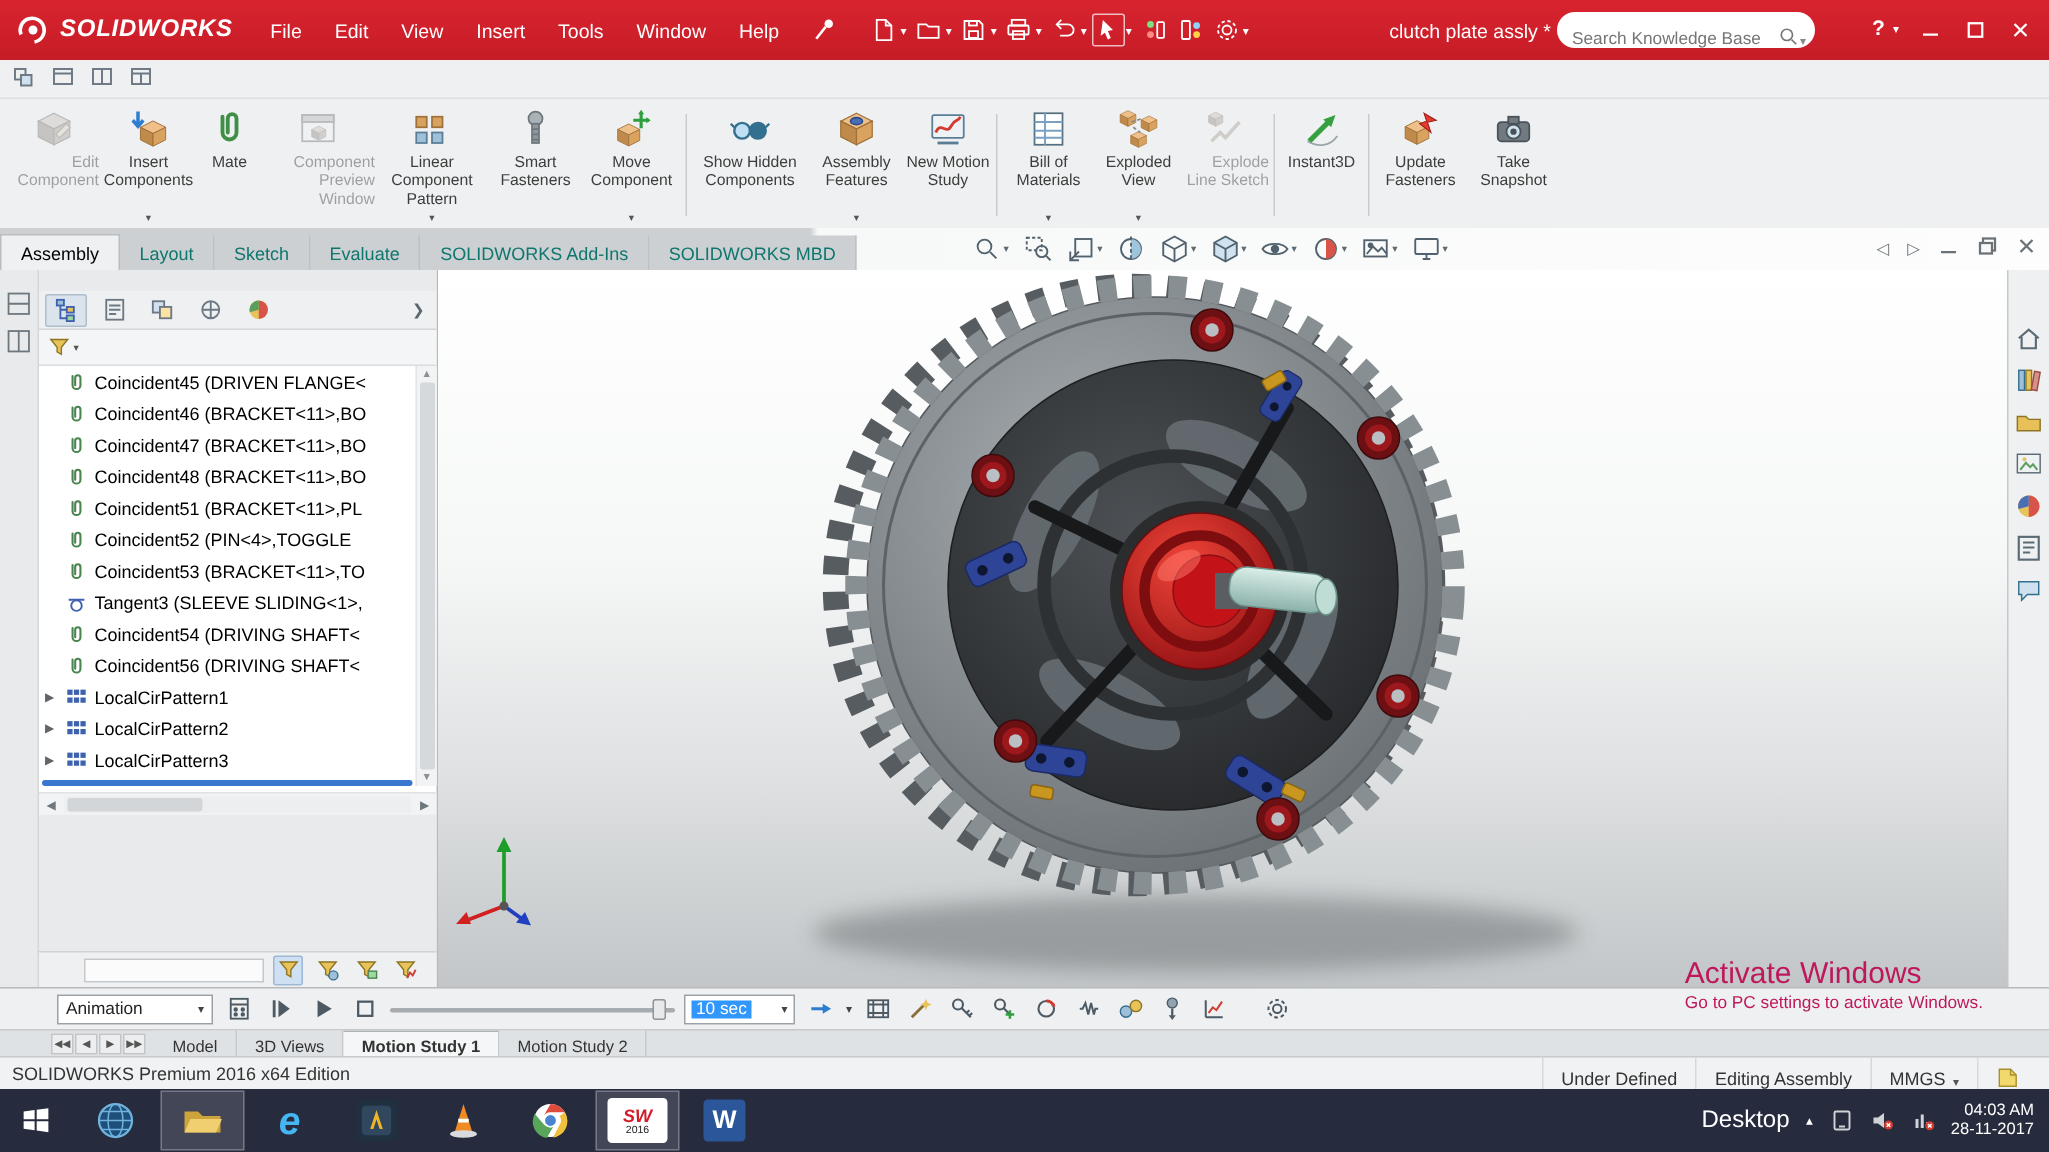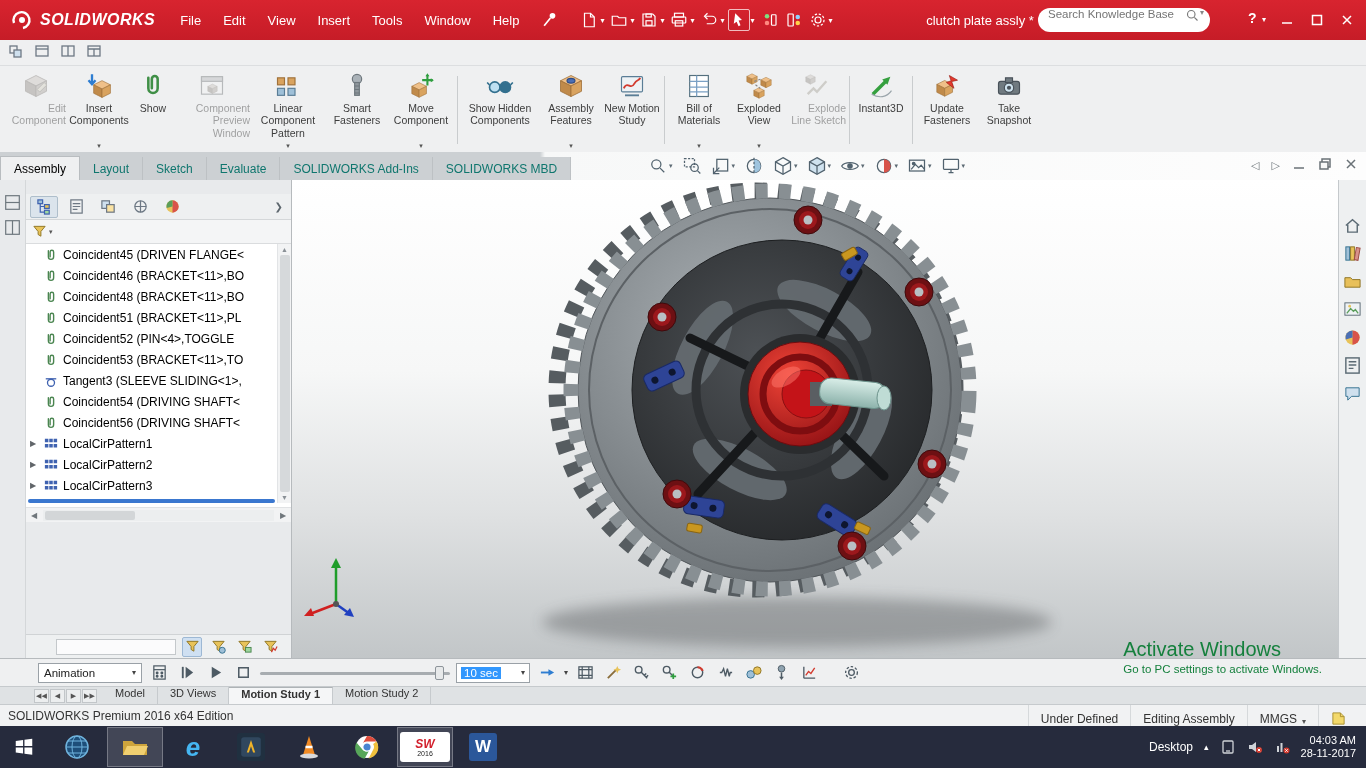--- a/index.html
+++ b/index.html
@@ -13,21 +13,21 @@
 .logo-swoosh{width:24px;height:24px;}
 .logo-text{font-size:16px;font-weight:bold;letter-spacing:.5px;font-style:italic;}
 .menubar{display:flex;align-items:center;height:100%;}
 .menu-item{padding:0 11px;font-size:13px;height:100%;display:flex;align-items:center;cursor:default;}
 .pin{width:20px;height:20px;margin:0 10px;}
 .qat{display:flex;align-items:center;gap:2px;margin-left:8px;}
 .ti{width:22px;height:22px;display:flex;align-items:center;justify-content:center;}
 .ti svg{width:18px;height:18px;stroke:#fff;fill:none;stroke-width:1.6;}
 .ddw{font-size:8px;color:#fff;margin:0 2px 0 -2px;}
 .doc-title{position:absolute;left:880px;width:200px;text-align:center;font-size:13px;color:#fff;}
-.searchbox{position:absolute;left:1038px;top:8px;width:172px;height:24px;background:#fff;border-radius:12px;display:flex;align-items:flex-start;padding:0 6px 0 10px;}
+.searchbox{position:absolute;left:1038px;top:8px;width:172px;height:24px;background:#fff;border-radius:12px;display:flex;align-items:flex-end;padding:0 6px 0 10px;}
 .searchbox input{border:none;outline:none;flex:1;font-size:11.5px;color:#444;font-family:"Liberation Sans",sans-serif;background:transparent;width:110px;}
 .searchbox svg{width:15px;height:15px;stroke:#777;fill:none;stroke-width:1.8;}
 .sb-dd{font-size:8px;color:#888;}
 .help-q{position:absolute;left:1248px;top:10px;font-size:14px;color:#fff;font-weight:bold;}
 .help-dd{position:absolute;left:1262px;top:15px;font-size:8px;color:#fff;}
 .winbtns{position:absolute;right:4px;top:0;height:40px;display:flex;align-items:center;}
 .winbtn{width:30px;height:28px;display:flex;align-items:center;justify-content:center;color:#fff;font-size:13px;}
 .winbtn svg{width:12px;height:12px;stroke:#fff;fill:none;stroke-width:1.5;}
 
 
@@ -89,63 +89,63 @@
 .mm-filters .fbtn.on{background:#cfe0f2;border:1px solid #9db8d4;}
 .mm-filters svg{width:15px;height:15px;}
 
 #graphics{flex:1;position:relative;background:linear-gradient(180deg,#ffffff 0%,#f6f7f7 40%,#dfe1e2 70%,#c2c6c8 100%);overflow:hidden;}
 #modelsvg{position:absolute;inset:0;width:100%;height:100%;}
 #triad{position:absolute;left:10px;top:372px;width:64px;height:70px;}
 #taskpane{width:28px;background:#eef0f1;border-left:1px solid #c5c9cc;padding-top:36px;display:flex;flex-direction:column;align-items:center;gap:9px;}
 #taskpane svg{width:19px;height:19px;}
 
 
-#watermark{position:absolute;right:44px;top:638px;z-index:60;pointer-events:none;color:#15803d;text-align:left;}
+#watermark{position:absolute;right:44px;top:638px;z-index:60;pointer-events:none;color:#be185d;text-align:left;}
 #watermark .wm1{font-size:20px;}
 #watermark .wm2{font-size:11.5px;margin-top:2px;}
 
 
 #motionbar{height:28px;background:#eff0f1;border-top:1px solid #b6babd;display:flex;align-items:center;gap:6px;padding-left:38px;}
 .mmselect{width:104px;height:20px;background:#fff;border:1px solid #9aa1a7;display:flex;align-items:center;justify-content:space-between;padding:0 5px;font-size:11.5px;color:#222;}
 .mmselect .ddk,.mmdur .ddk{font-size:8px;color:#444;}
 .mi{width:22px;height:22px;display:flex;align-items:center;justify-content:center;}
 .mi svg{width:17px;height:17px;}
 .mslider{width:190px;height:20px;position:relative;}
 .mgroove{position:absolute;left:0;right:0;top:9px;height:3px;background:#a7acb0;border-radius:2px;}
 .mthumb{position:absolute;right:6px;top:3px;width:9px;height:14px;background:#e7e9ea;border:1px solid #8d949a;border-radius:2px;}
 .mmdur{width:74px;height:20px;background:#fff;border:1px solid #9aa1a7;display:flex;align-items:center;justify-content:space-between;padding:0 4px;font-size:11.5px;}
 .mmdur .sel{background:#3297fd;color:#fff;padding:0 3px;}
 #motiontabs{height:18px;background:#dfe2e4;border-top:1px solid #c6cacd;display:flex;align-items:stretch;padding-left:34px;font-size:11px;color:#333;}
 .mnav{display:flex;align-items:center;gap:1px;margin-right:6px;}
 .mnav span{width:15px;height:14px;background:#eceeef;border:1px solid #c2c6c9;font-size:7px;color:#555;display:flex;align-items:center;justify-content:center;}
-.mtab{display:flex;align-items:flex-start;padding:0 12px;border-right:1px solid #c6cacd;background:#dfe2e4;}
+.mtab{display:flex;align-items:flex-end;padding:0 12px;border-right:1px solid #c6cacd;background:#dfe2e4;}
 .mtab.active{background:#f5f6f7;font-weight:bold;border-top:1px solid #aeb3b6;}
 
 
 #statusbar{height:22px;background:#f1f2f3;border-top:1px solid #c6cacd;display:flex;align-items:center;font-size:12px;color:#333;padding:0 8px;}
 .sb-right{margin-left:auto;display:flex;align-items:center;height:100%;}
 .sb-cell{padding:0 12px;border-left:1px solid #d6d9db;height:100%;display:flex;align-items:flex-end;gap:5px;}
 .sb-dd2{font-size:8px;color:#555;}
 .sb-note svg{width:15px;height:15px;}
 
 
 #taskbar{height:42px;background:#262b3d;display:flex;align-items:center;color:#fff;}
 .startbtn{width:48px;height:42px;display:flex;align-items:center;justify-content:center;}
 .startbtn svg{width:22px;height:22px;}
 .tbslot{width:56px;height:40px;margin:1px 1px;display:flex;align-items:center;justify-content:center;border:1px solid transparent;}
 .tbslot.hl{background:rgba(255,255,255,.13);border:1px solid rgba(255,255,255,.28);}
 .tbslot svg{width:28px;height:28px;}
 .ie-e{font-size:26px;font-style:italic;color:#45b6f2;font-weight:bold;line-height:1;}
-.swicon{width:50px;height:30px;background:#fff;border-radius:3px;display:flex;flex-direction:column;align-items:center;justify-content:center;line-height:1;}
+.swicon{width:40px;height:30px;background:#fff;border-radius:3px;display:flex;flex-direction:column;align-items:center;justify-content:center;line-height:1;}
 .swtxt{color:#d21e2b;font-weight:bold;font-size:12px;font-style:italic;}
 .swyr{color:#222;font-size:7px;}
 .wordicon{width:28px;height:28px;background:#2b579a;border-radius:3px;color:#fff;font-size:17px;font-weight:bold;display:flex;align-items:center;justify-content:center;}
 .appdark{width:28px;height:28px;background:#203040;border-radius:3px;display:flex;align-items:center;justify-content:center;}
 .tray{margin-left:auto;display:flex;align-items:center;gap:11px;padding-right:10px;}
-.tray .dtext{font-size:12px;}
+.tray .dtext{font-size:16px;}
 .tray .caret{font-size:9px;}
 .tray svg{width:16px;height:16px;}
 .clock{text-align:right;font-size:11px;line-height:13px;}
 </style>
 </head>
 <body>
 
 <svg style="position:absolute;width:0;height:0" aria-hidden="true">
     <defs>
 <symbol id="s-cube" viewBox="0 0 24 24">
@@ -326,21 +326,21 @@
           <use href="#s-cube" transform="translate(5,5) scale(.8)"></use>
           <path d="M6 2v8M3 7l3 3.5L9 7" fill="none" stroke="#2e7dd1" stroke-width="2"></path>
         </svg>
       <span class="clbl">Insert Components</span>
         <span class="cdd">▾</span>
     </div>
     <div class="cmdbtn" style="width:42px">
       <svg class="ci" viewBox="0 0 24 24">
           <path d="M8 5v9a4 4 0 0 0 8 0V6a2.5 2.5 0 0 0-5 0v8" fill="none" stroke="#3f8f46" stroke-width="2.2" stroke-linecap="round"></path>
         </svg>
-      <span class="clbl">Show</span>
+      <span class="clbl">Mate</span>
     </div>
     <div class="cmdbtn dis" style="width:76px">
       <svg class="ci" viewBox="0 0 24 24">
           <rect x="3" y="4" width="18" height="15" fill="#eef4f8" stroke="#5a7d96"></rect>
           <rect x="3" y="4" width="18" height="4" fill="#9fc0d8" stroke="#5a7d96"></rect>
           <use href="#s-cube" transform="translate(7,9) scale(.45)"></use>
         </svg>
       <span class="clbl">Component Preview Window</span>
     </div>
     <div class="cmdbtn" style="width:76px">
@@ -613,20 +613,26 @@
             <svg class="tico">
               <use href="#m-mate"></use>
             </svg>
             <span>Coincident45 (DRIVEN FLANGE&lt;</span>
           </div>
         <div class="trow">
             <svg class="tico">
               <use href="#m-mate"></use>
             </svg>
             <span>Coincident46 (BRACKET&lt;11&gt;,BO</span>
+          </div>
+        <div class="trow">
+            <svg class="tico">
+              <use href="#m-mate"></use>
+            </svg>
+            <span>Coincident47 (BRACKET&lt;11&gt;,BO</span>
           </div>
         <div class="trow">
             <svg class="tico">
               <use href="#m-mate"></use>
             </svg>
             <span>Coincident48 (BRACKET&lt;11&gt;,BO</span>
           </div>
         <div class="trow">
             <svg class="tico">
               <use href="#m-mate"></use>

